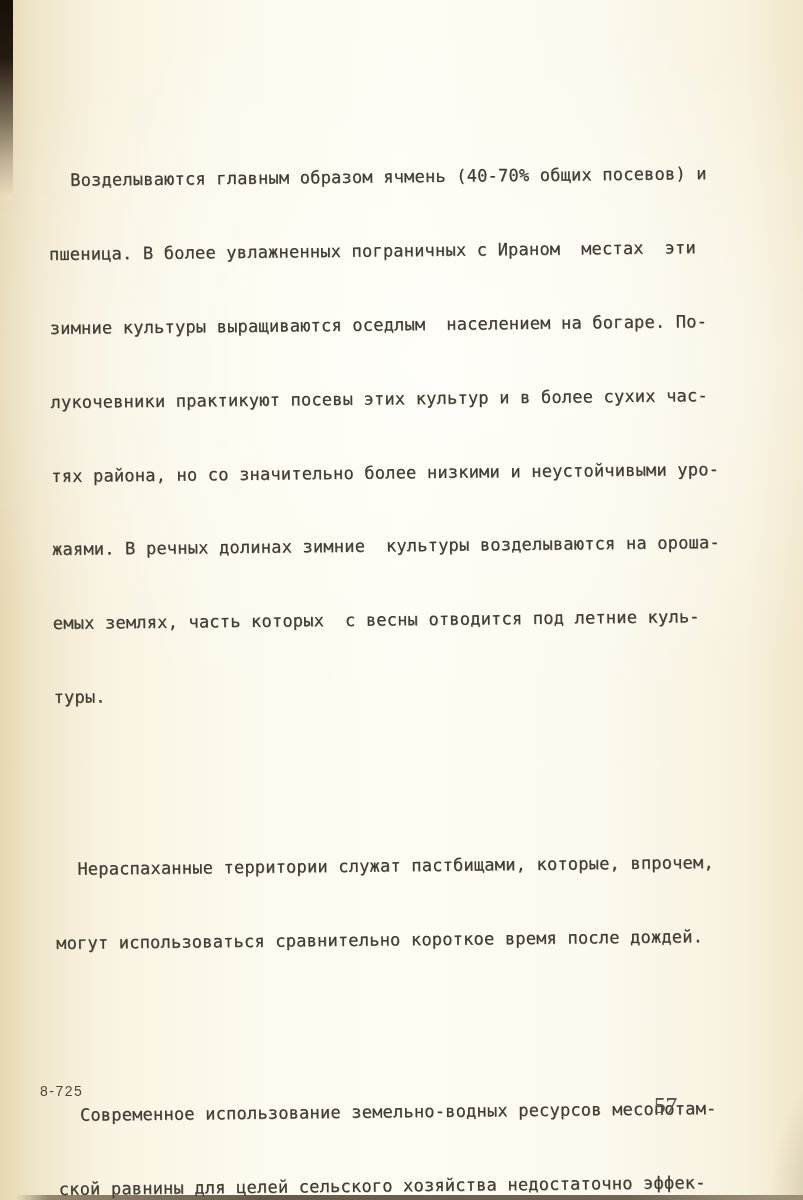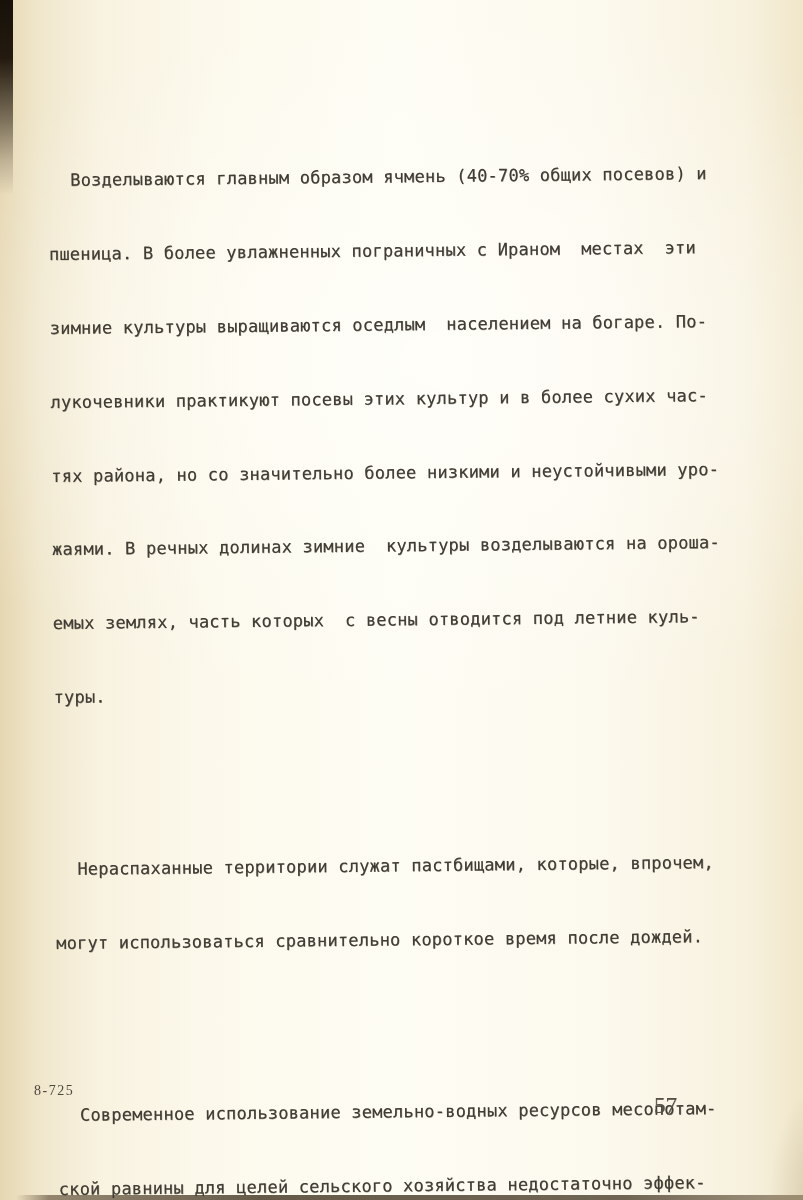--- a/index.html
+++ b/index.html
@@ -46,22 +46,22 @@
     color: #413d35;
     white-space: pre;
     text-shadow: 0.4px 0.4px 0.5px rgba(62,56,46,0.55);
     transform: rotate(-0.6deg);
     transform-origin: 0 0;
   }
   .para { margin: 0; }
   .line { min-height: 24.6px; }
   .indent { padding-left: 22px; }
   .footer-sig {
-    position: absolute; left: 34px; top: 1083px;
-    font-family: Liberation Serif, serif;
+    position: absolute; left: 40px; top: 1083px;
+    font-family: Liberation Sans, sans-serif;
     font-size: 14px; letter-spacing: 1.5px; color: #4c473e;
   }
   .footer-page {
     position: absolute; left: 654px; top: 1093px;
     font-family: Liberation Serif, serif;
     font-size: 23px; color: #555047;
     text-shadow: 0.4px 0.4px 0.5px rgba(80,74,64,0.4);
   }
 </style>
 </head>

